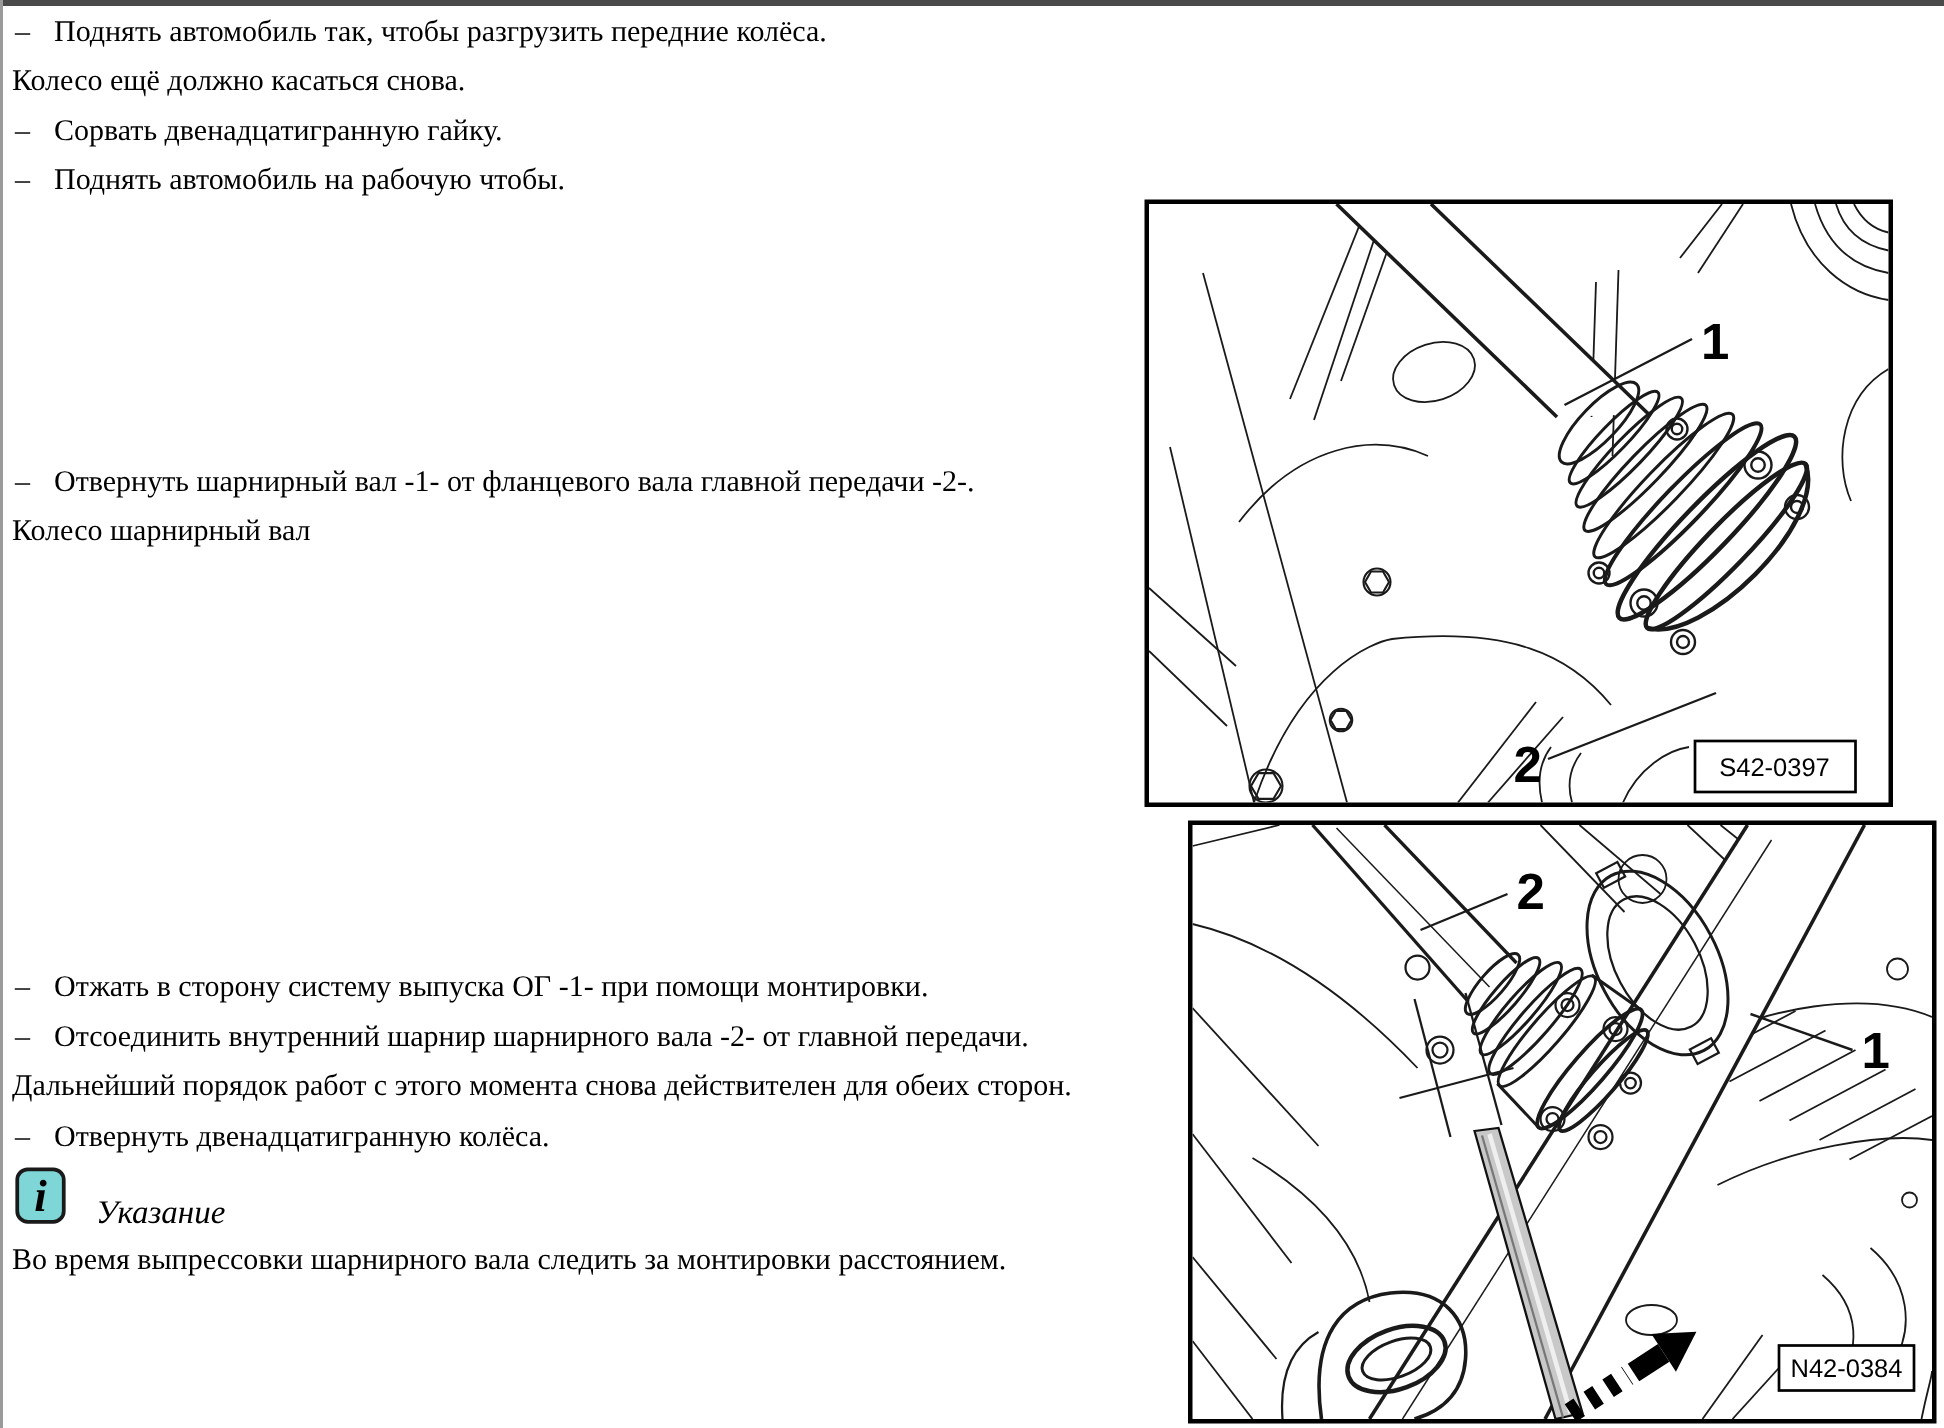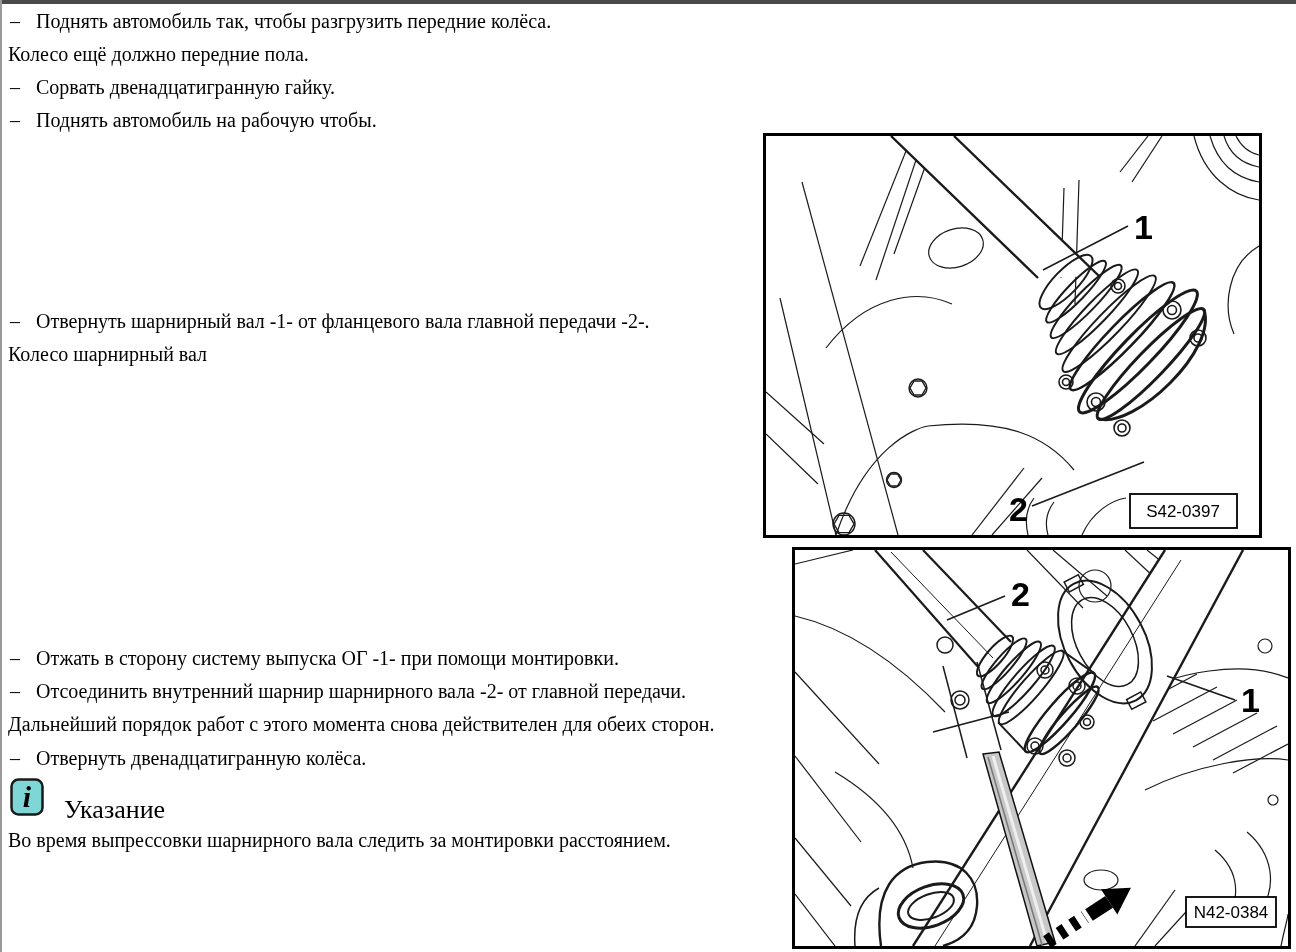--- a/index.html
+++ b/index.html
@@ -21,34 +21,34 @@
 
   .figure{
     position:absolute;border:3px solid #000;background:#fff;box-sizing:border-box;
   }
   .figure svg{display:block;}
 
   .note-icon{
     position:absolute;left:10px;top:778px;width:34px;height:38px;
   }
   .note-label{
-    position:absolute;left:64px;top:795px;font-size:26px;white-space:nowrap;
+    position:absolute;left:64px;top:795px;font-size:22px;white-space:nowrap;font-style:italic;
   }
   svg text.callout{font-family:"Liberation Sans", sans-serif;font-weight:bold;font-size:34px;fill:#000;}
   svg text.figcode{font-family:"Liberation Sans", sans-serif;font-size:17px;fill:#000;}
   svg .ln{stroke:#1a1a1a;fill:none;}
 </style>
 </head>
 <body>
 
 <div class="top-bar"></div>
 <div class="left-bar"></div>
 
 <div class="tline bullet" style="top:8px"><span class="dash">–</span><span>Поднять автомобиль так, чтобы разгрузить передние колёса.</span></div>
-<div class="tline plain" style="top:41px"><span>Колесо ещё должно передние пола.</span></div>
+<div class="tline plain" style="top:41px"><span>Колесо ещё должно касаться снова.</span></div>
 <div class="tline bullet" style="top:74px"><span class="dash">–</span><span>Сорвать двенадцатигранную гайку.</span></div>
 <div class="tline bullet" style="top:107px"><span class="dash">–</span><span>Поднять автомобиль на рабочую чтобы.</span></div>
 
 <div class="tline bullet" style="top:308px"><span class="dash">–</span><span>Отвернуть шарнирный вал -1- от фланцевого вала главной передачи -2-.</span></div>
 <div class="tline plain" style="top:341px"><span>Колесо шарнирный вал</span></div>
 
 <div class="tline bullet" style="top:645px"><span class="dash">–</span><span>Отжать в сторону систему выпуска ОГ -1- при помощи монтировки.</span></div>
 <div class="tline bullet" style="top:678px"><span class="dash">–</span><span>Отсоединить внутренний шарнир шарнирного вала -2- от главной передачи.</span></div>
 <div class="tline plain" style="top:711px"><span>Дальнейший порядок работ с этого момента снова действителен для обеих сторон.</span></div>
 <div class="tline bullet" style="top:745px"><span class="dash">–</span><span>Отвернуть двенадцатигранную колёса.</span></div>

